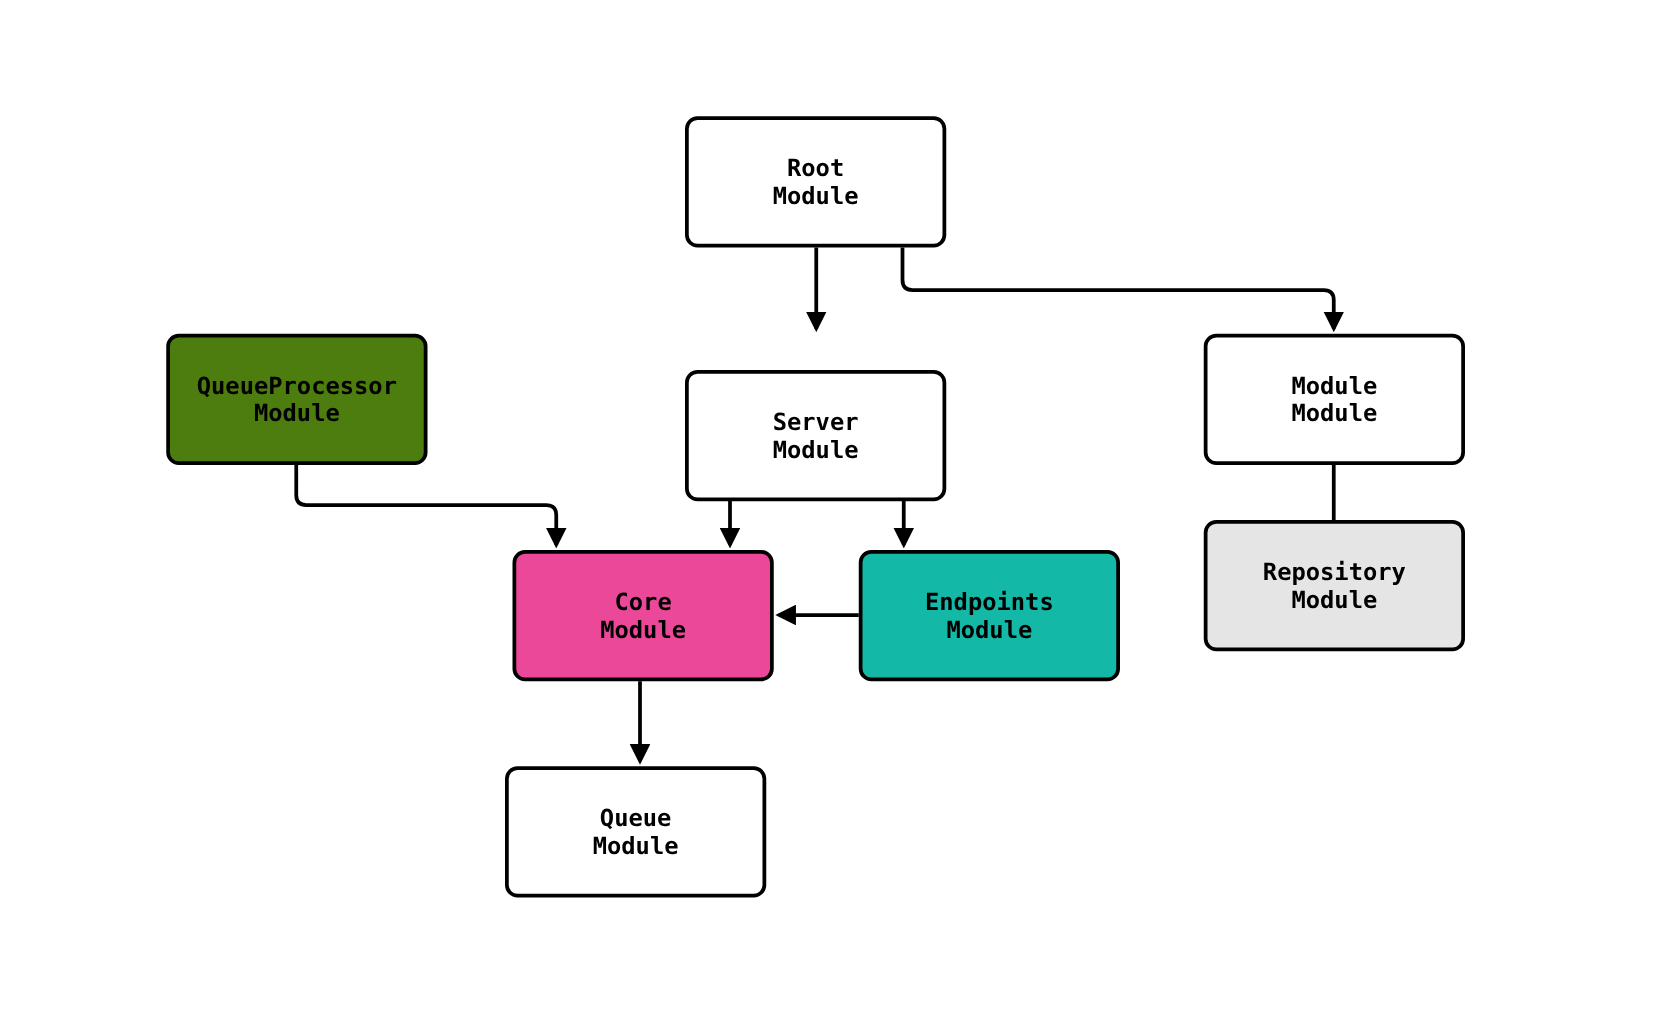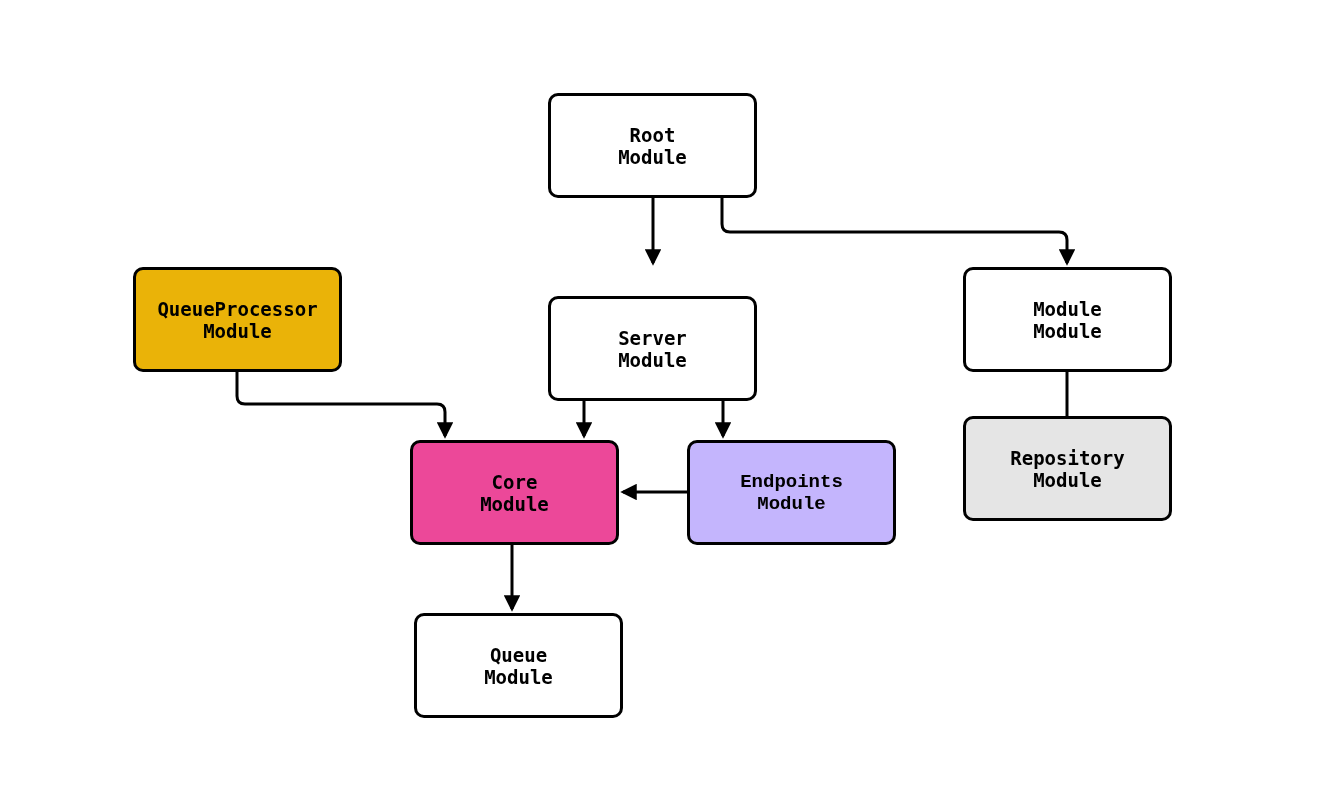--- a/index.html
+++ b/index.html
@@ -72,42 +72,42 @@
         <path class="edge-path" d="M687,492 L623,492" stroke="#000000" stroke-width="3" marker-end="url(#arrowhead)"></path>
         <path class="edge-path" d="M1067,372 L1067,436" stroke="#000000" stroke-width="3" marker-end="url(#arrowhead)"></path>
         <path class="edge-path" d="M512,545 L512,609" stroke="#000000" stroke-width="3" marker-end="url(#arrowhead)"></path>
       </g>
   </svg>
   <div class="nodes-layer">
       <div class="node" style="left: 548px; top: 93px; width: 209px; height: 105px; background: rgb(255, 255, 255); border-color: rgb(0, 0, 0); border-width: 3px; border-radius: 10px;">
         <span class="node-label-line">Root</span>
         <span class="node-label-line">Module</span>
       </div>
-      <div class="node" style="left: 133px; top: 267px; width: 209px; height: 105px; background: #eab308; border-color: rgb(0, 0, 0); border-width: 3px; border-radius: 10px;">
+      <div class="node" style="left: 133px; top: 267px; width: 209px; height: 105px; background: #4d7c0f; border-color: rgb(0, 0, 0); border-width: 3px; border-radius: 10px;">
         <span class="node-label-line">QueueProcessor</span>
         <span class="node-label-line">Module</span>
       </div>
       <div class="node" style="left: 548px; top: 267px; width: 209px; height: 105px; background: rgb(255, 255, 255); border-color: rgb(0, 0, 0); border-width: 3px; border-radius: 10px; margin-top: 29px;">
         <span class="node-label-line">Server</span>
         <span class="node-label-line">Module</span>
       </div>
       <div class="node" style="left: 963px; top: 267px; width: 209px; height: 105px; background: rgb(255, 255, 255); border-color: rgb(0, 0, 0); border-width: 3px; border-radius: 10px;">
         <span class="node-label-line">Module</span>
         <span class="node-label-line">Module</span>
       </div>
       <div class="node" style="left: 410px; top: 440px; width: 209px; height: 105px; background: #ec4899; border-color: rgb(0, 0, 0); border-width: 3px; border-radius: 10px;">
         <span class="node-label-line">Core</span>
         <span class="node-label-line">Module</span>
       </div>
-      <div class="node" style="left: 687px; top: 440px; width: 209px; height: 105px; background: #c4b5fd; border-color: rgb(0, 0, 0); border-width: 3px; border-radius: 10px; font-family: Liberation Mono, monospace;">
+      <div class="node" style="left: 687px; top: 440px; width: 209px; height: 105px; background: #14b8a6; border-color: rgb(0, 0, 0); border-width: 3px; border-radius: 10px;">
         <span class="node-label-line">Endpoints</span>
         <span class="node-label-line">Module</span>
       </div>
       <div class="node" style="left: 963px; top: 416px; width: 209px; height: 105px; background: #e5e5e5; border-color: rgb(0, 0, 0); border-width: 3px; border-radius: 10px;">
         <span class="node-label-line">Repository</span>
         <span class="node-label-line">Module</span>
       </div>
-      <div class="node" style="left: 414px; top: 613px; width: 209px; height: 105px; background: rgb(255, 255, 255); border-color: rgb(0, 0, 0); border-width: 3px; border-radius: 10px;">
+      <div class="node" style="left: 404px; top: 613px; width: 209px; height: 105px; background: rgb(255, 255, 255); border-color: rgb(0, 0, 0); border-width: 3px; border-radius: 10px;">
         <span class="node-label-line">Queue</span>
         <span class="node-label-line">Module</span>
       </div>
     </div>
 </div>
 
 </body></html>

